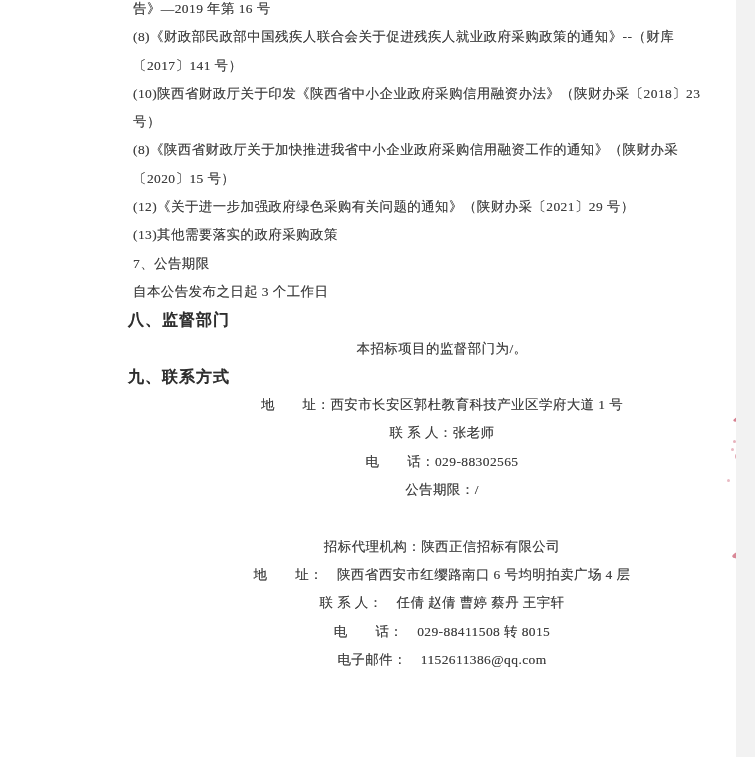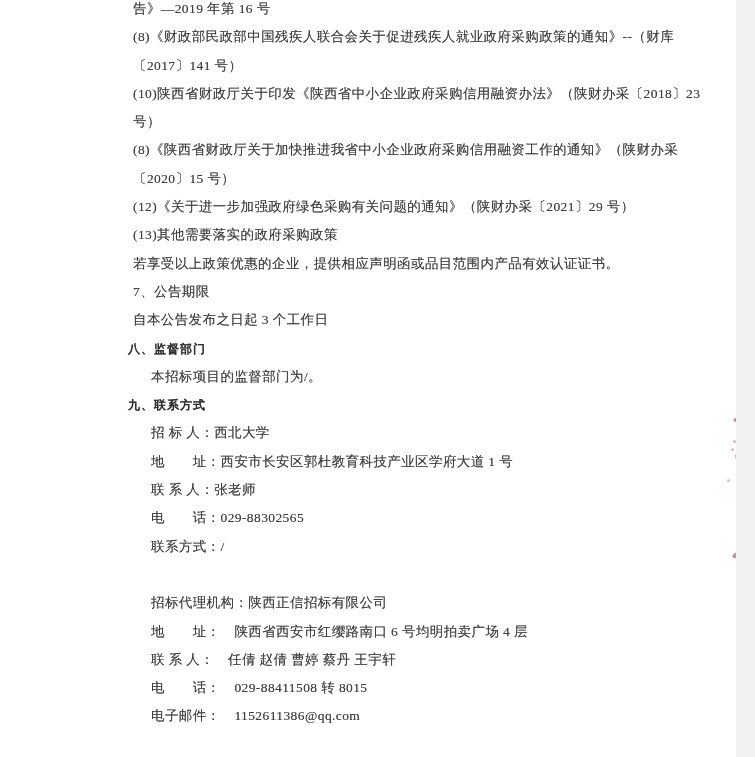--- a/index.html
+++ b/index.html
@@ -27,25 +27,25 @@
     font-size:13.5px;
     letter-spacing:0.4px;
     color:#3e3e3e;
     text-shadow:0 0 0.6px rgba(90,90,90,0.65);
   }
   .line.body{ margin-left:0; }
   .line.heading{
     margin-left:-5px;
     font-family:"Liberation Sans","DejaVu Sans",sans-serif;
     font-weight:700;
-    font-size:12px;
+    font-size:16px;
     color:#2e2e2e;
     letter-spacing:1px;
   }
-  .line.contact{ margin-left:18px; }
+  .line.contact{ margin-left:18px;text-align:center; }
   .line.spacer{ }
   
   .inkmark{
     position:absolute;
     border-radius:50%;
   }
 </style>
 </head>
 <body>
 
@@ -54,31 +54,29 @@
   <div class="textblock" id="lines">
       <div class="line body">告》—2019 年第 16 号</div>
       <div class="line body">(8)《财政部民政部中国残疾人联合会关于促进残疾人就业政府采购政策的通知》--（财库</div>
       <div class="line body">〔2017〕141 号）</div>
       <div class="line body">(10)陕西省财政厅关于印发《陕西省中小企业政府采购信用融资办法》（陕财办采〔2018〕23</div>
       <div class="line body">号）</div>
       <div class="line body">(8)《陕西省财政厅关于加快推进我省中小企业政府采购信用融资工作的通知》（陕财办采</div>
       <div class="line body">〔2020〕15 号）</div>
       <div class="line body">(12)《关于进一步加强政府绿色采购有关问题的通知》（陕财办采〔2021〕29 号）</div>
       <div class="line body">(13)其他需要落实的政府采购政策</div>
-      <div class="line body">若享受以上政策优惠的企业，提供相应声明函或品目范围内产品有效认证证书。</div>
       <div class="line body">7、公告期限</div>
       <div class="line body">自本公告发布之日起 3 个工作日</div>
       <div class="line heading">八、监督部门</div>
       <div class="line contact">本招标项目的监督部门为/。</div>
       <div class="line heading">九、联系方式</div>
-      <div class="line contact">招 标 人：西北大学</div>
       <div class="line contact">地　　址：西安市长安区郭杜教育科技产业区学府大道 1 号</div>
       <div class="line contact">联 系 人：张老师</div>
       <div class="line contact">电　　话：029-88302565</div>
-      <div class="line contact">联系方式：/</div>
+      <div class="line contact">公告期限：/</div>
       <div class="line spacer"></div>
       <div class="line contact">招标代理机构：陕西正信招标有限公司</div>
       <div class="line contact">地　　址：　陕西省西安市红缨路南口 6 号均明拍卖广场 4 层</div>
       <div class="line contact">联 系 人：　任倩 赵倩 曹婷 蔡丹 王宇轩</div>
       <div class="line contact">电　　话：　029-88411508 转 8015</div>
       <div class="line contact">电子邮件：　1152611386@qq.com</div>
     </div>
 
   <div class="inkmark" style="left: 733px; top: 416px; width: 15px; height: 5px; opacity: 0.75; transform: rotate(-18deg); background: rgb(201, 85, 107);"></div>
   <div class="inkmark" style="left: 737px; top: 434px; width: 4px; height: 3px; opacity: 0.5; background: rgb(201, 85, 107);"></div>

